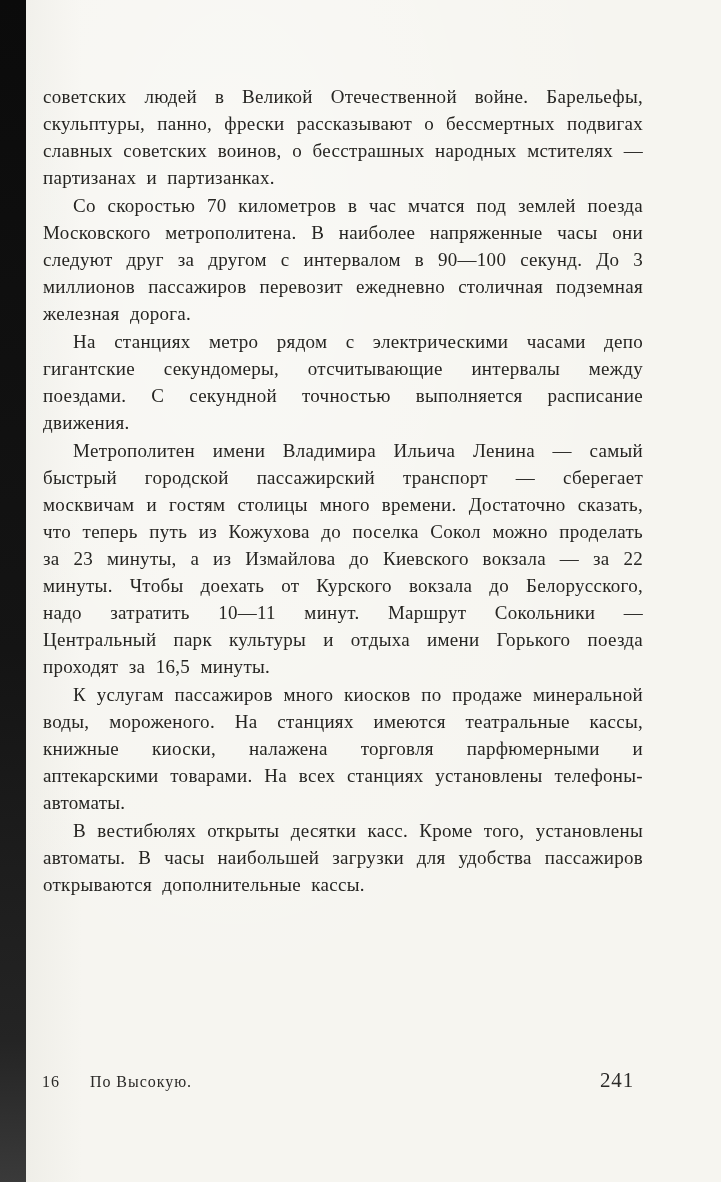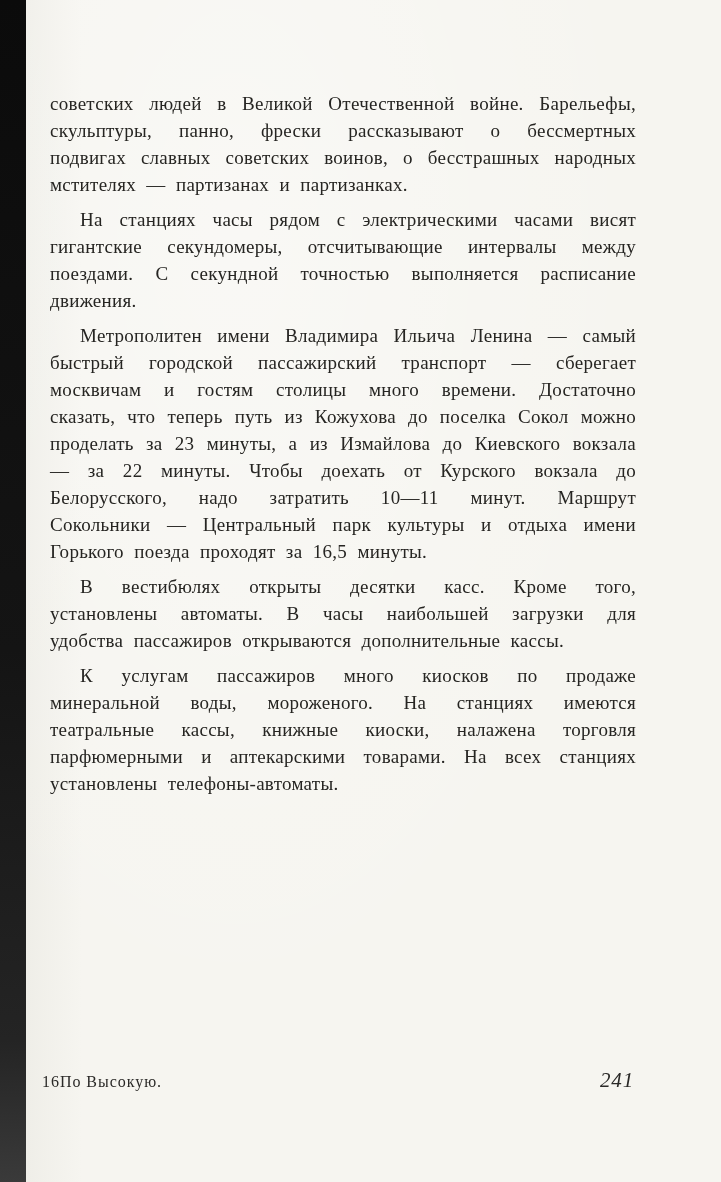--- a/index.html
+++ b/index.html
@@ -39,21 +39,21 @@
     left: 16px;
     top: 82px;
     width: 602px;
     color: #262522;
     font-size: 19px;
     line-height: 27px;
     text-align: justify;
     text-rendering: optimizeLegibility;
   }
   .text-block p {
-    margin: 8px;
+    margin: 1px;
     padding: 0;
     text-indent: 30px;
     word-spacing: 0.28em;
     letter-spacing: 0.015em;
   }
   .text-block p.noindent {
     text-indent: 0;
   }
   .footer {
     position: absolute;
@@ -62,40 +62,41 @@
     width: 592px;
     color: #2a2927;
     display: flex;
     justify-content: space-between;
     align-items: baseline;
   }
   .footer .left-group {
     font-size: 16px;
     letter-spacing: 0.06em;
     display: flex;
+    gap: 30px;
   }
   .footer .page-number {
     font-size: 21px;
     letter-spacing: 0.04em;
-    font-style: italic;
   }
 </style>
 </head>
 <body>
 
 <div class="scan-edge"></div>
 
 <div class="page">
 
   <div class="text-block">
     <p class="noindent">советских людей в Великой Отечественной войне. Барельефы, скульптуры, панно, фрески рассказывают о бессмертных подвигах славных советских воинов, о бесстрашных народных мстителях — партизанах и партизанках.</p>
-    <p>На станциях часы рядом с электрическими часами висят гигантские секундомеры, отсчитывающие интервалы между поездами. С секундной точностью выполняется расписание движения.</p>
+    <p>Со скоростью 70 километров в час мчатся под землей поезда Московского метрополитена. В наиболее напряженные часы они следуют друг за другом с интервалом в 90—100 секунд. До 3 миллионов пассажиров перевозит ежедневно столичная подземная железная дорога.</p>
+    <p>На станциях метро рядом с электрическими часами депо гигантские секундомеры, отсчитывающие интервалы между поездами. С секундной точностью выполняется расписание движения.</p>
     <p>Метрополитен имени Владимира Ильича Ленина — самый быстрый городской пассажирский транспорт — сберегает москвичам и гостям столицы много времени. Достаточно сказать, что теперь путь из Кожухова до поселка Сокол можно проделать за 23 минуты, а из Измайлова до Киевского вокзала — за 22 минуты. Чтобы доехать от Курского вокзала до Белорусского, надо затратить 10—11 минут. Маршрут Сокольники — Центральный парк культуры и отдыха имени Горького поезда проходят за 16,5 минуты.</p>
+    <p>К услугам пассажиров много киосков по продаже минеральной воды, мороженого. На станциях имеются театральные кассы, книжные киоски, налажена торговля парфюмерными и аптекарскими товарами. На всех станциях установлены телефоны-автоматы.</p>
     <p>В вестибюлях открыты десятки касс. Кроме того, установлены автоматы. В часы наибольшей загрузки для удобства пассажиров открываются дополнительные кассы.</p>
-    <p>К услугам пассажиров много киосков по продаже минеральной воды, мороженого. На станциях имеются театральные кассы, книжные киоски, налажена торговля парфюмерными и аптекарскими товарами. На всех станциях установлены телефоны-автоматы.</p>
   </div>
 
   <div class="footer">
     <span class="left-group">
       <span>16</span>
       <span>По Высокую.</span>
     </span>
     <span class="page-number">241</span>
   </div>
 

